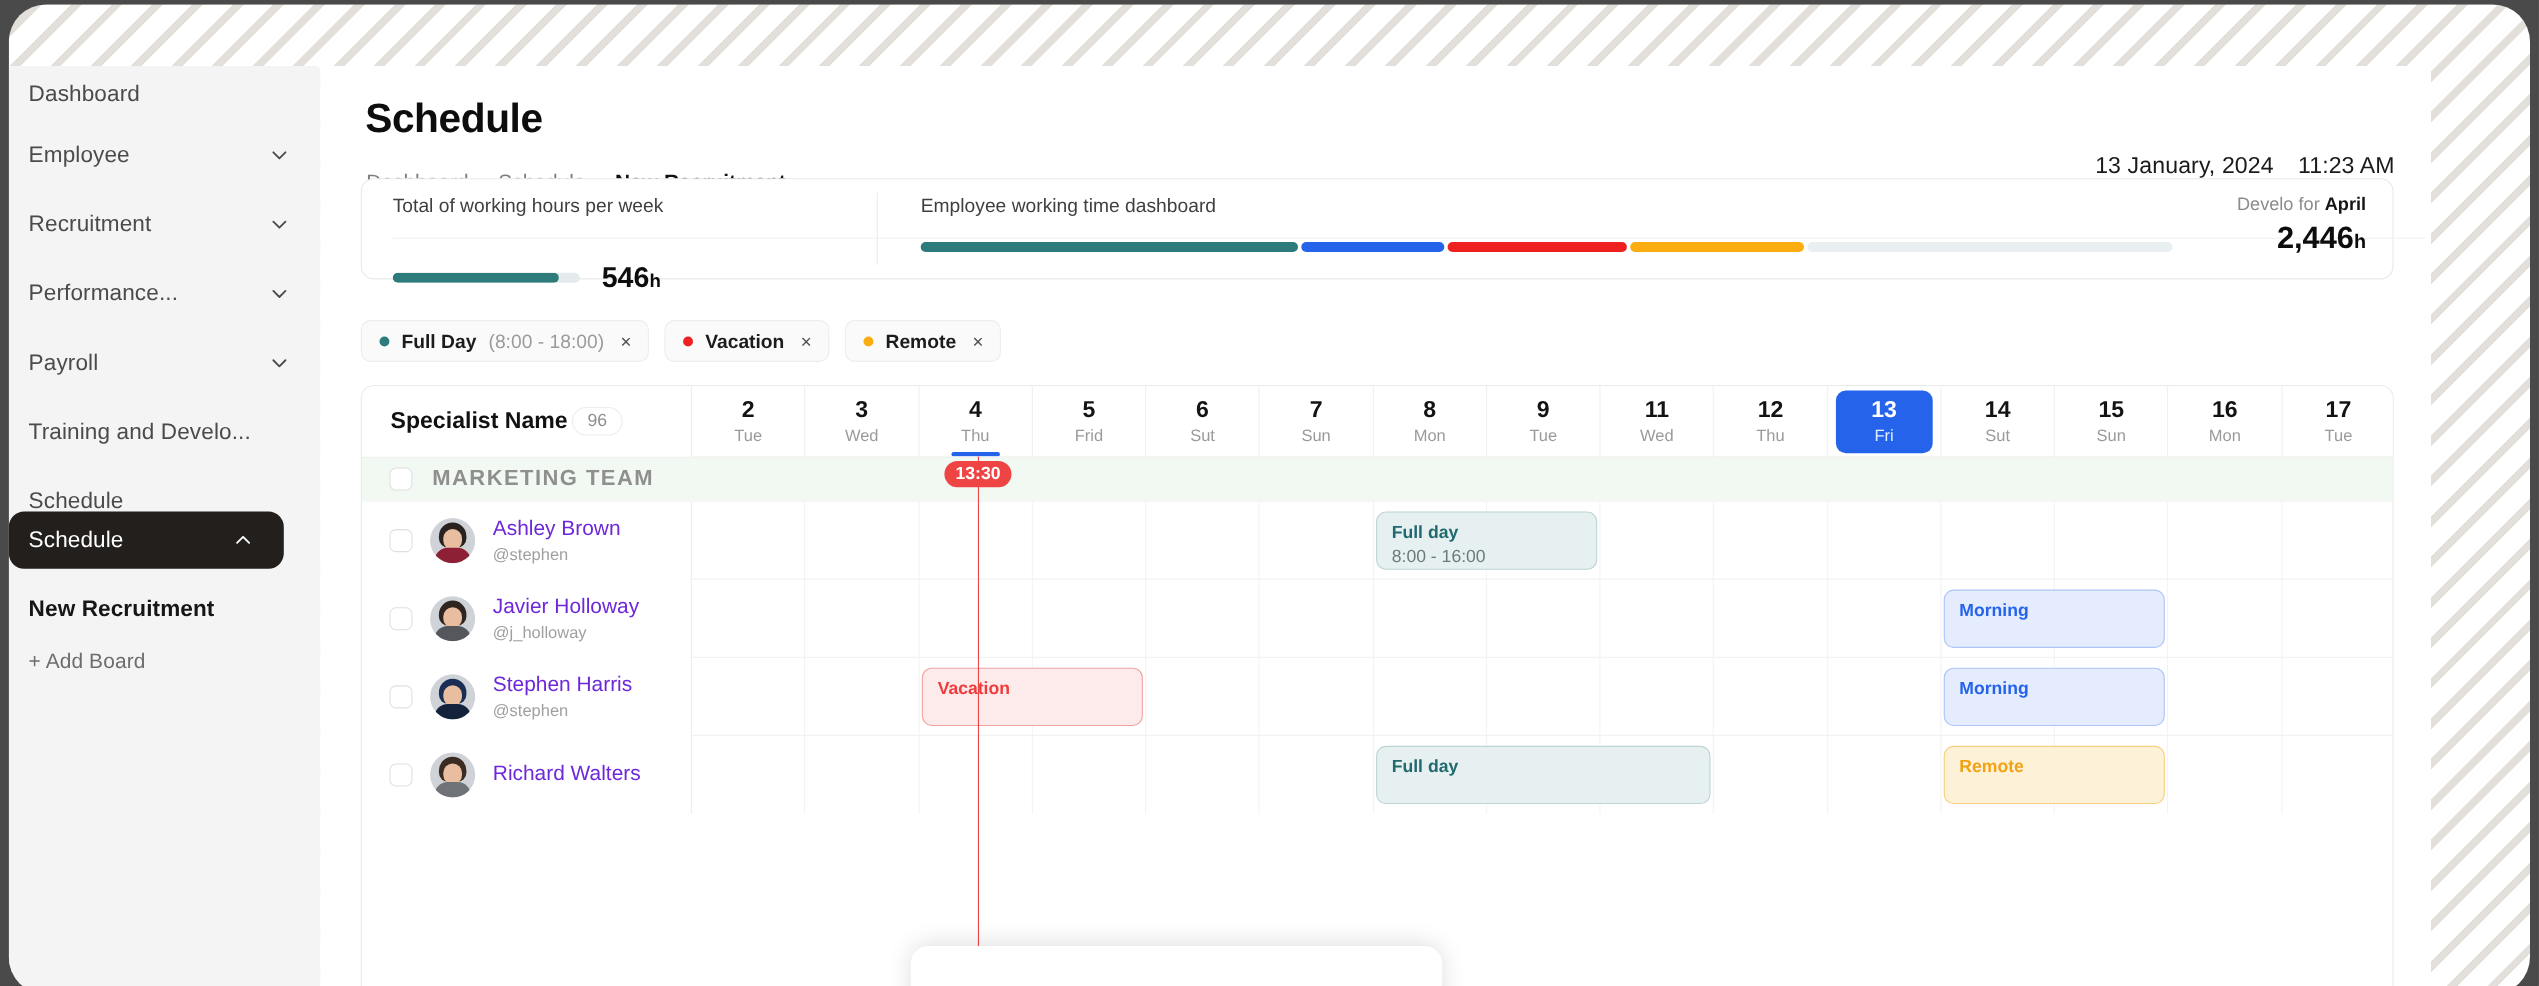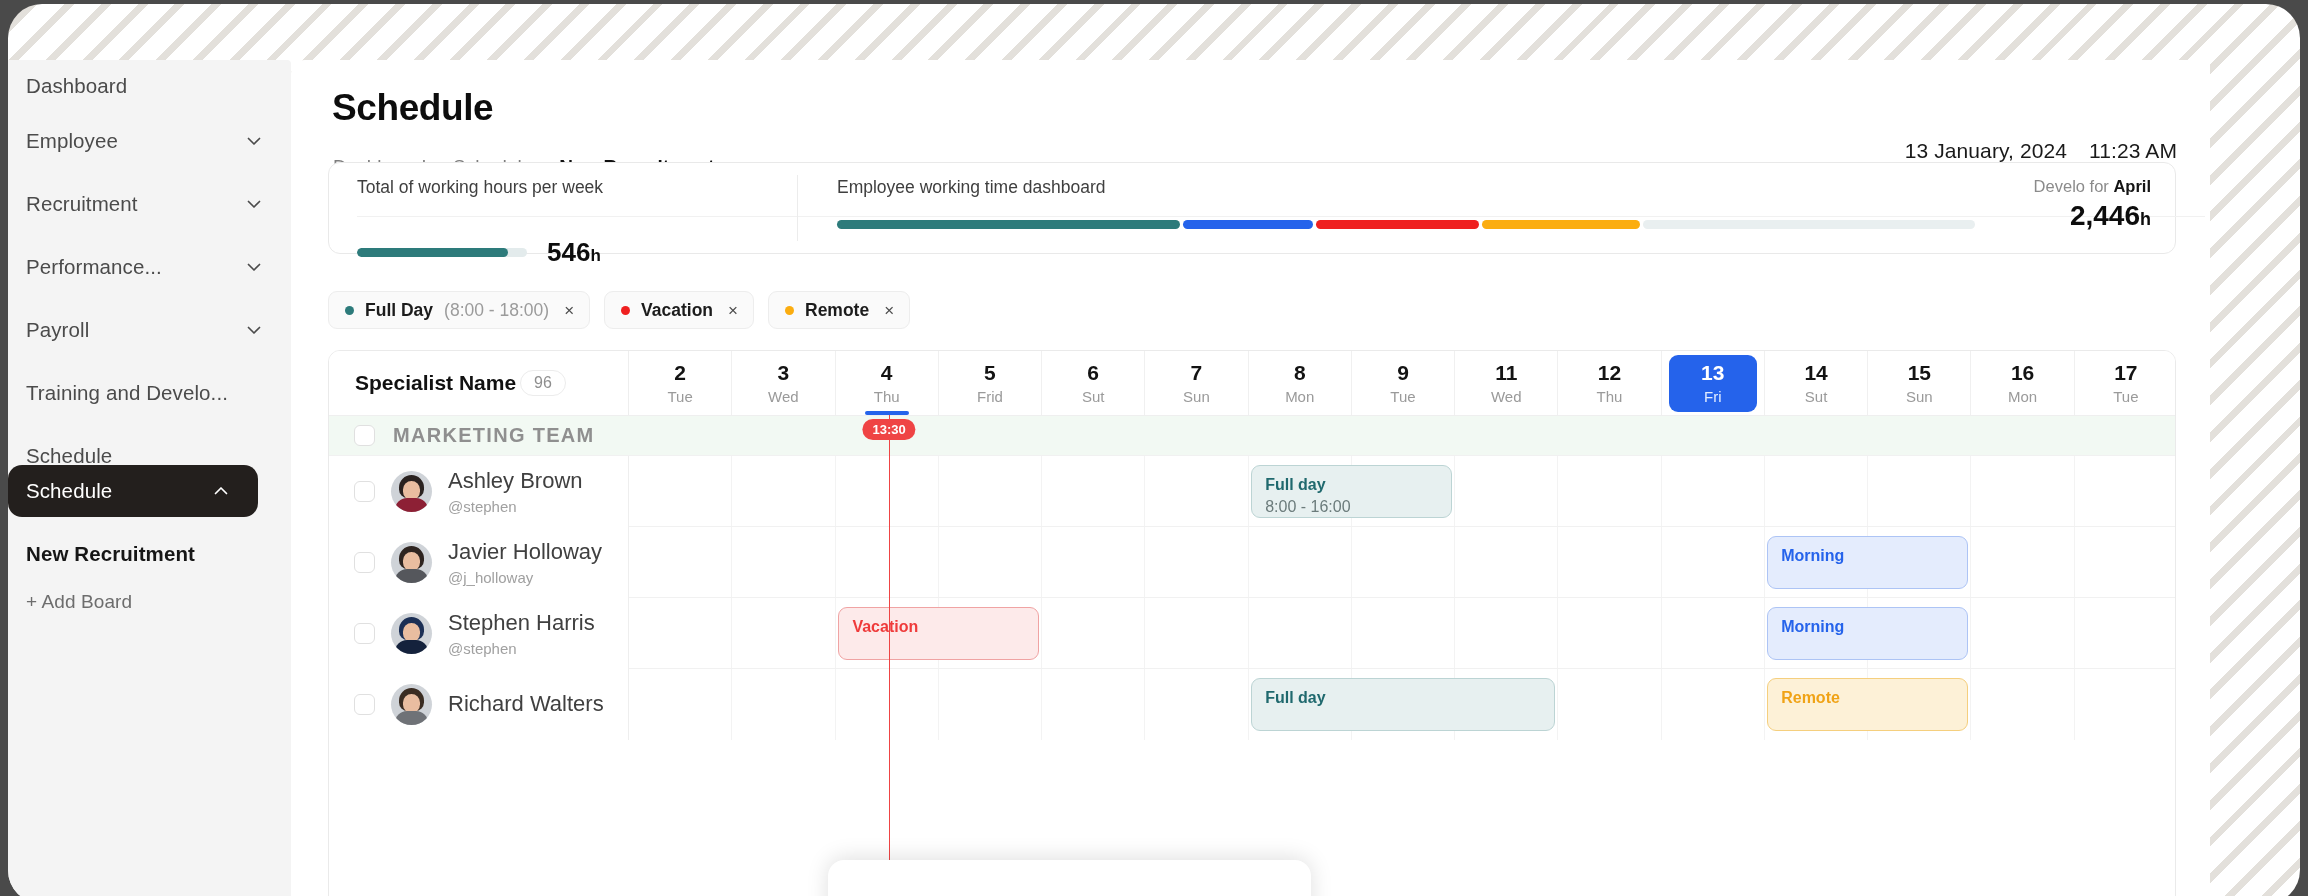--- a/index.html
+++ b/index.html
@@ -258,21 +258,21 @@
     border-radius: 13px 13px 9px 9px;
   }
   .avatar .face {
     position: absolute; left: 12px; top: 10px; width: 17px; height: 19px;
     border-radius: 9px; background: #e9bda0;
   }
   .avatar .body {
     position: absolute; left: 4px; bottom: 0; width: 33px; height: 14px;
     border-radius: 12px 12px 0 0;
   }
-  .nm { font-size: 22px; color: #404040; line-height: 1.2; }
+  .nm { font-size: 19px; color: #6d28d9; line-height: 1.2; }
   .hdl { font-size: 15px; color: #a0a0a0; margin-top: 3px; }
 
   .row-grid {
     position: absolute; left: 300px; top: 0;
     width: 1548px; height: 71px; display: flex;
   }
   .cell { flex: 1 1 0; border-left: 1px solid #f3f3f3; }
   .cell:first-child { border-left: none; }
 
   .event {
@@ -294,21 +294,21 @@
 
   
   #nowline {
     position: absolute; left: 0px; top: 64px;
     width: 1px; height: 500px; background: #ef4444; z-index: 6;
   }
   #nowbadge {
     position: absolute; top: 68px;
     transform: translateX(-50%);
     background: #ef4444; color: #fff;
-    font-size: 13px; font-weight: 600;
+    font-size: 16px; font-weight: 600;
     padding: 3px 10px; border-radius: 999px;
     z-index: 7;
   }
 
   
   #popup {
     position: absolute; left: 537px; top: 800px;
     width: 483px; height: 90px;
     background: #fff; border-radius: 16px;
     box-shadow: 0 -2px 22px rgba(0,0,0,0.13);

